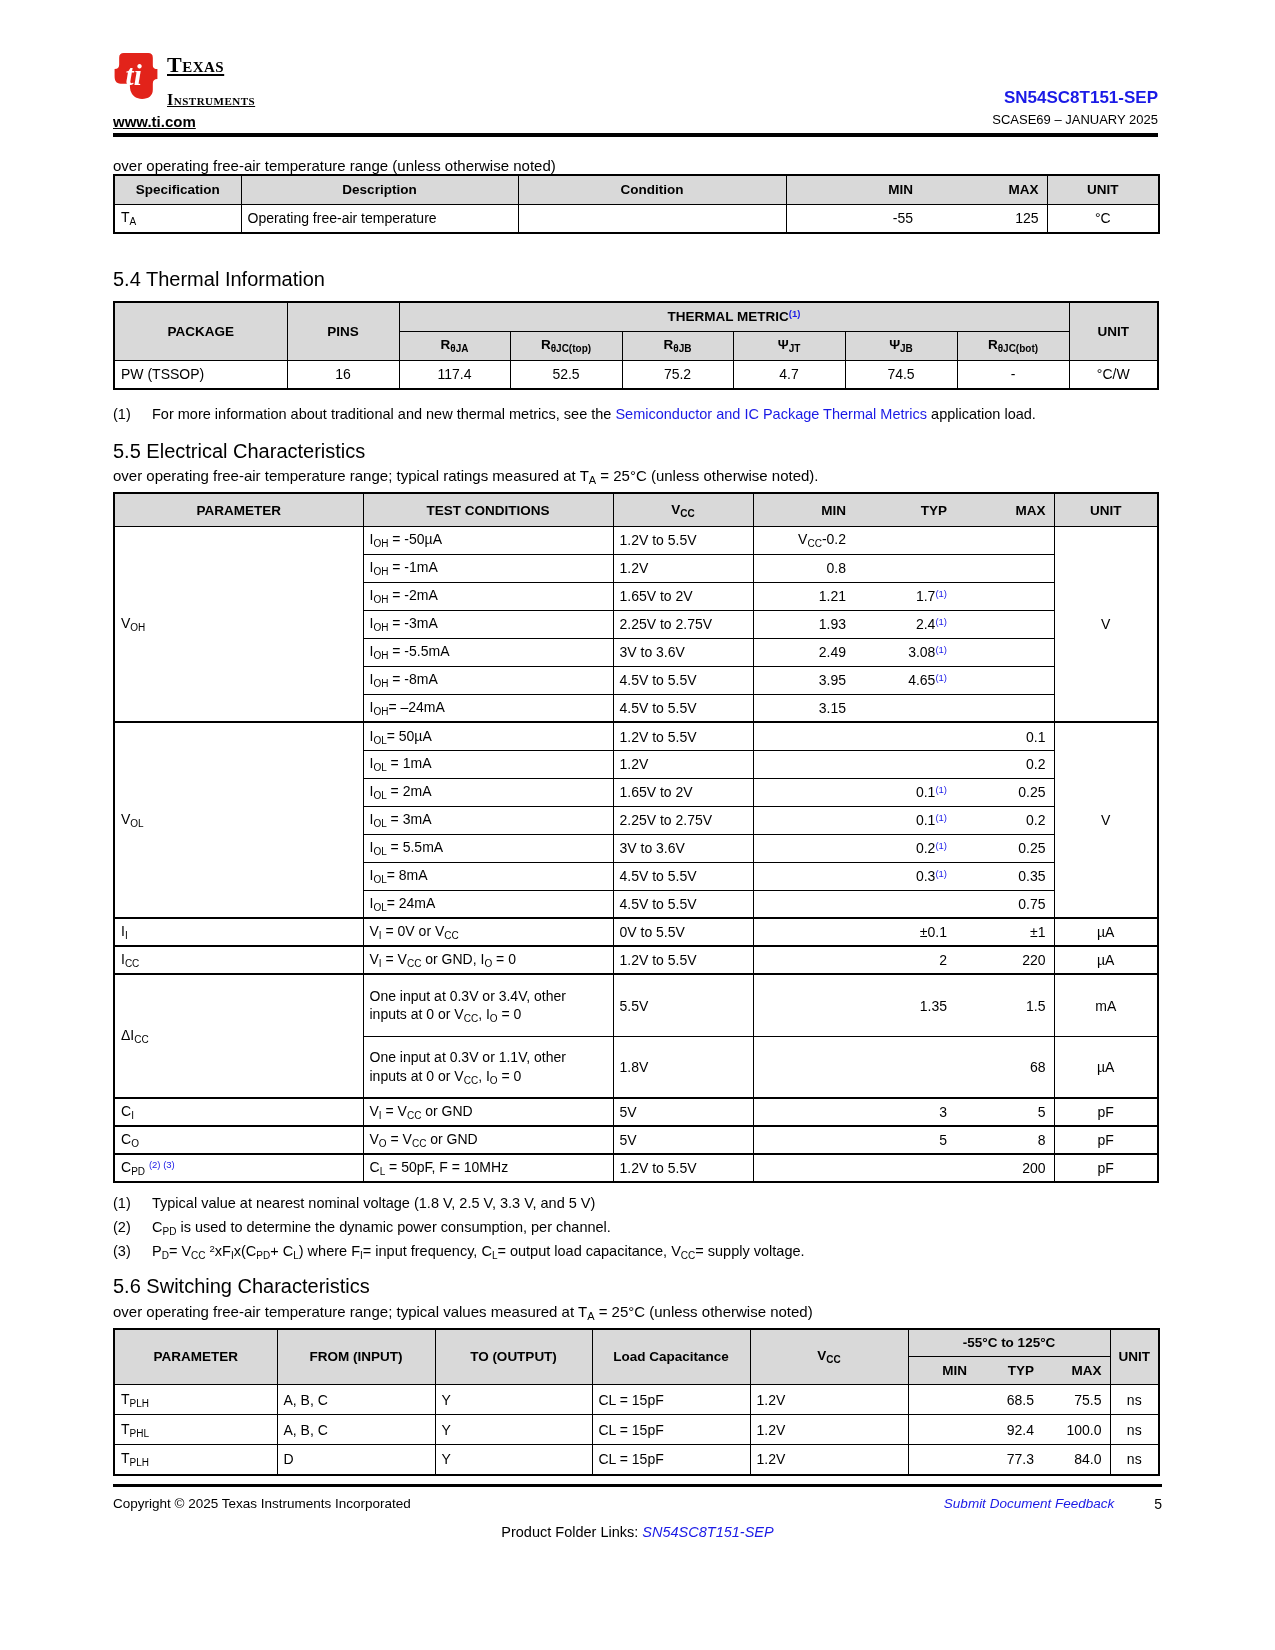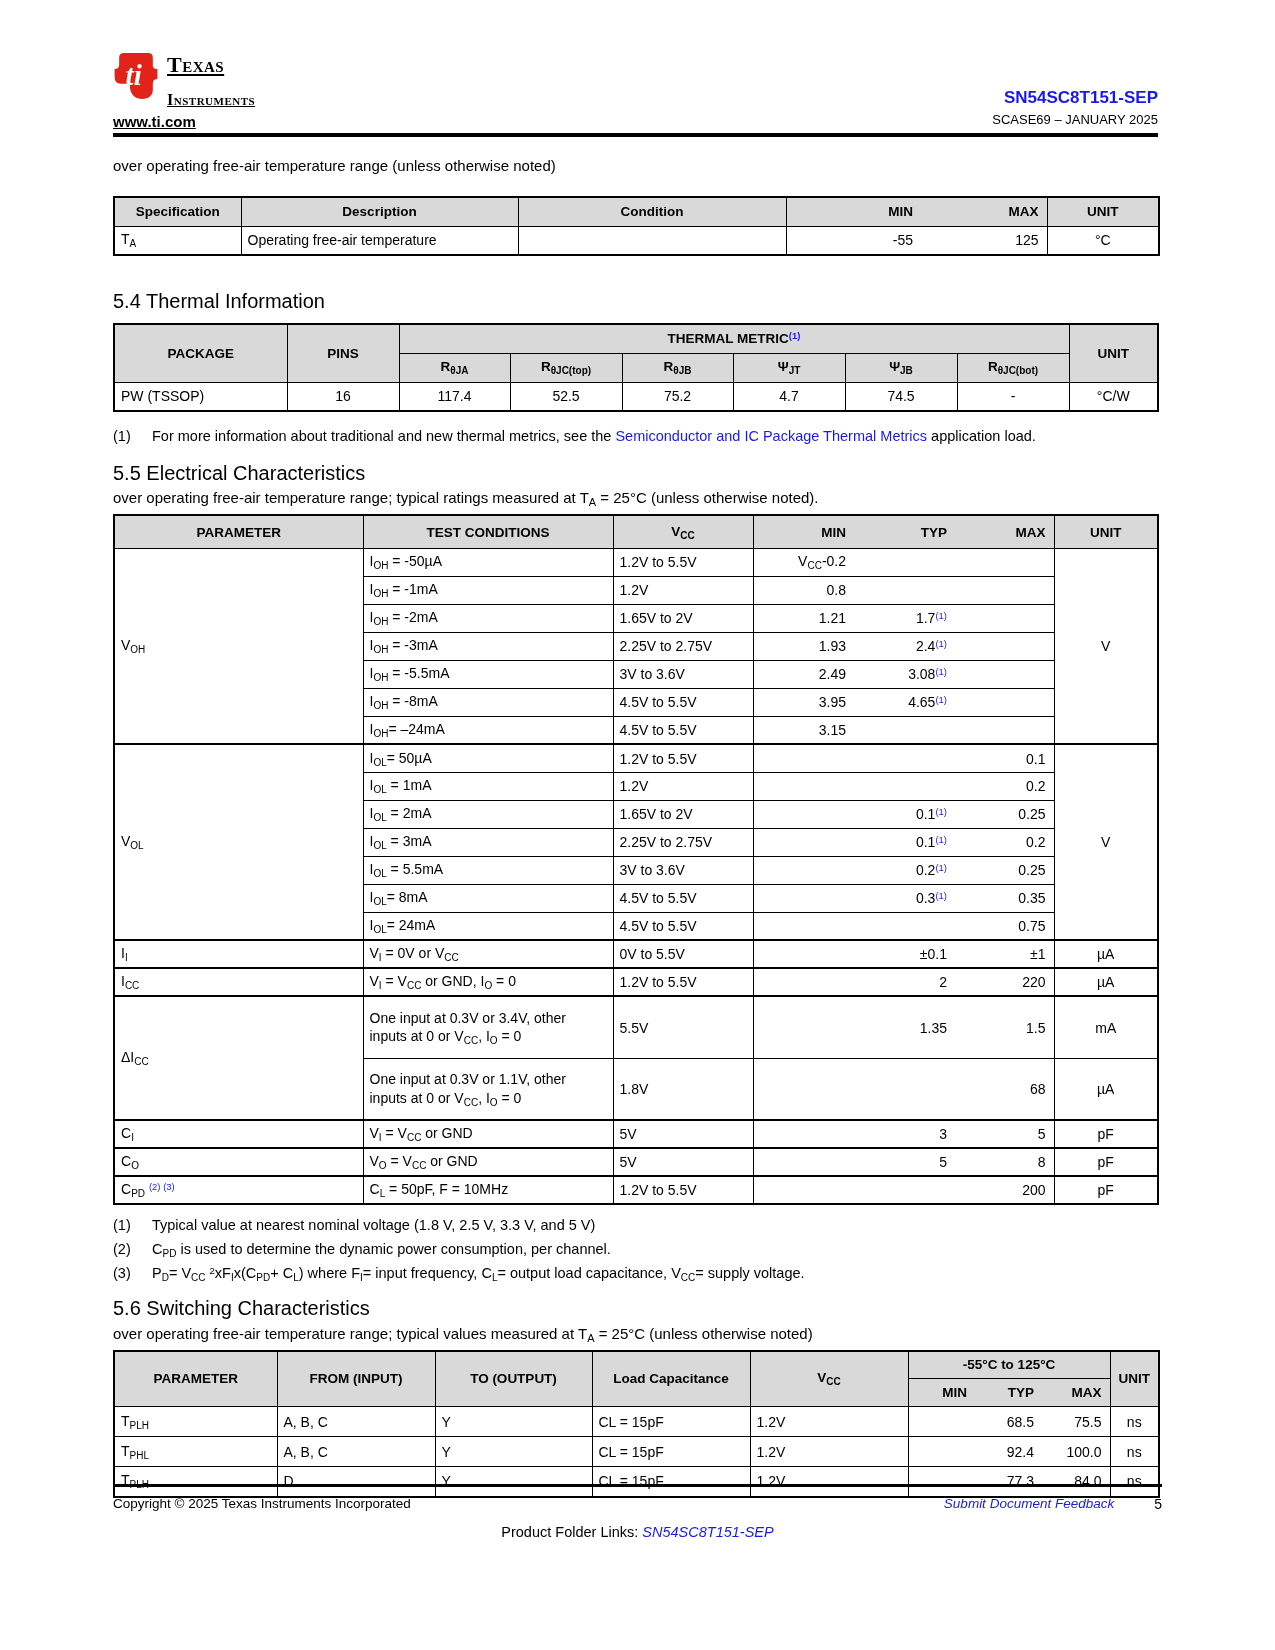--- a/index.html
+++ b/index.html
@@ -46,21 +46,21 @@
   .nv-l { border-right:0; }
   .nv-m { border-left:0; border-right:0; }
   .nv-r { border-left:0; }
   tr.gt td { border-top:2px solid #000; }
   sub { font-size:10px; line-height:1; vertical-align:-3px; }
   sup { font-size:9.5px; line-height:1; vertical-align:4px; color:var(--link); }
   sup.k { color:inherit; }
   .lnk { color:var(--link); }
   .lnk.it { font-style:italic; }
 
-  .spec-table { margin-top:22px; }
+  .spec-table { margin-top:0; }
   .spec-table th, .spec-table td { height:29px; }
 
   .thermal-table { margin-top:10px; }
   .thermal-table th, .thermal-table td { height:29px; }
 
   .note { display:flex; margin-top:14px; font-size:14.5px; line-height:1.4; }
   .note-num { width:39px; flex:0 0 39px; }
   .note-body { max-width:985px; }
 
   .elec-table { margin-top:6px; }

